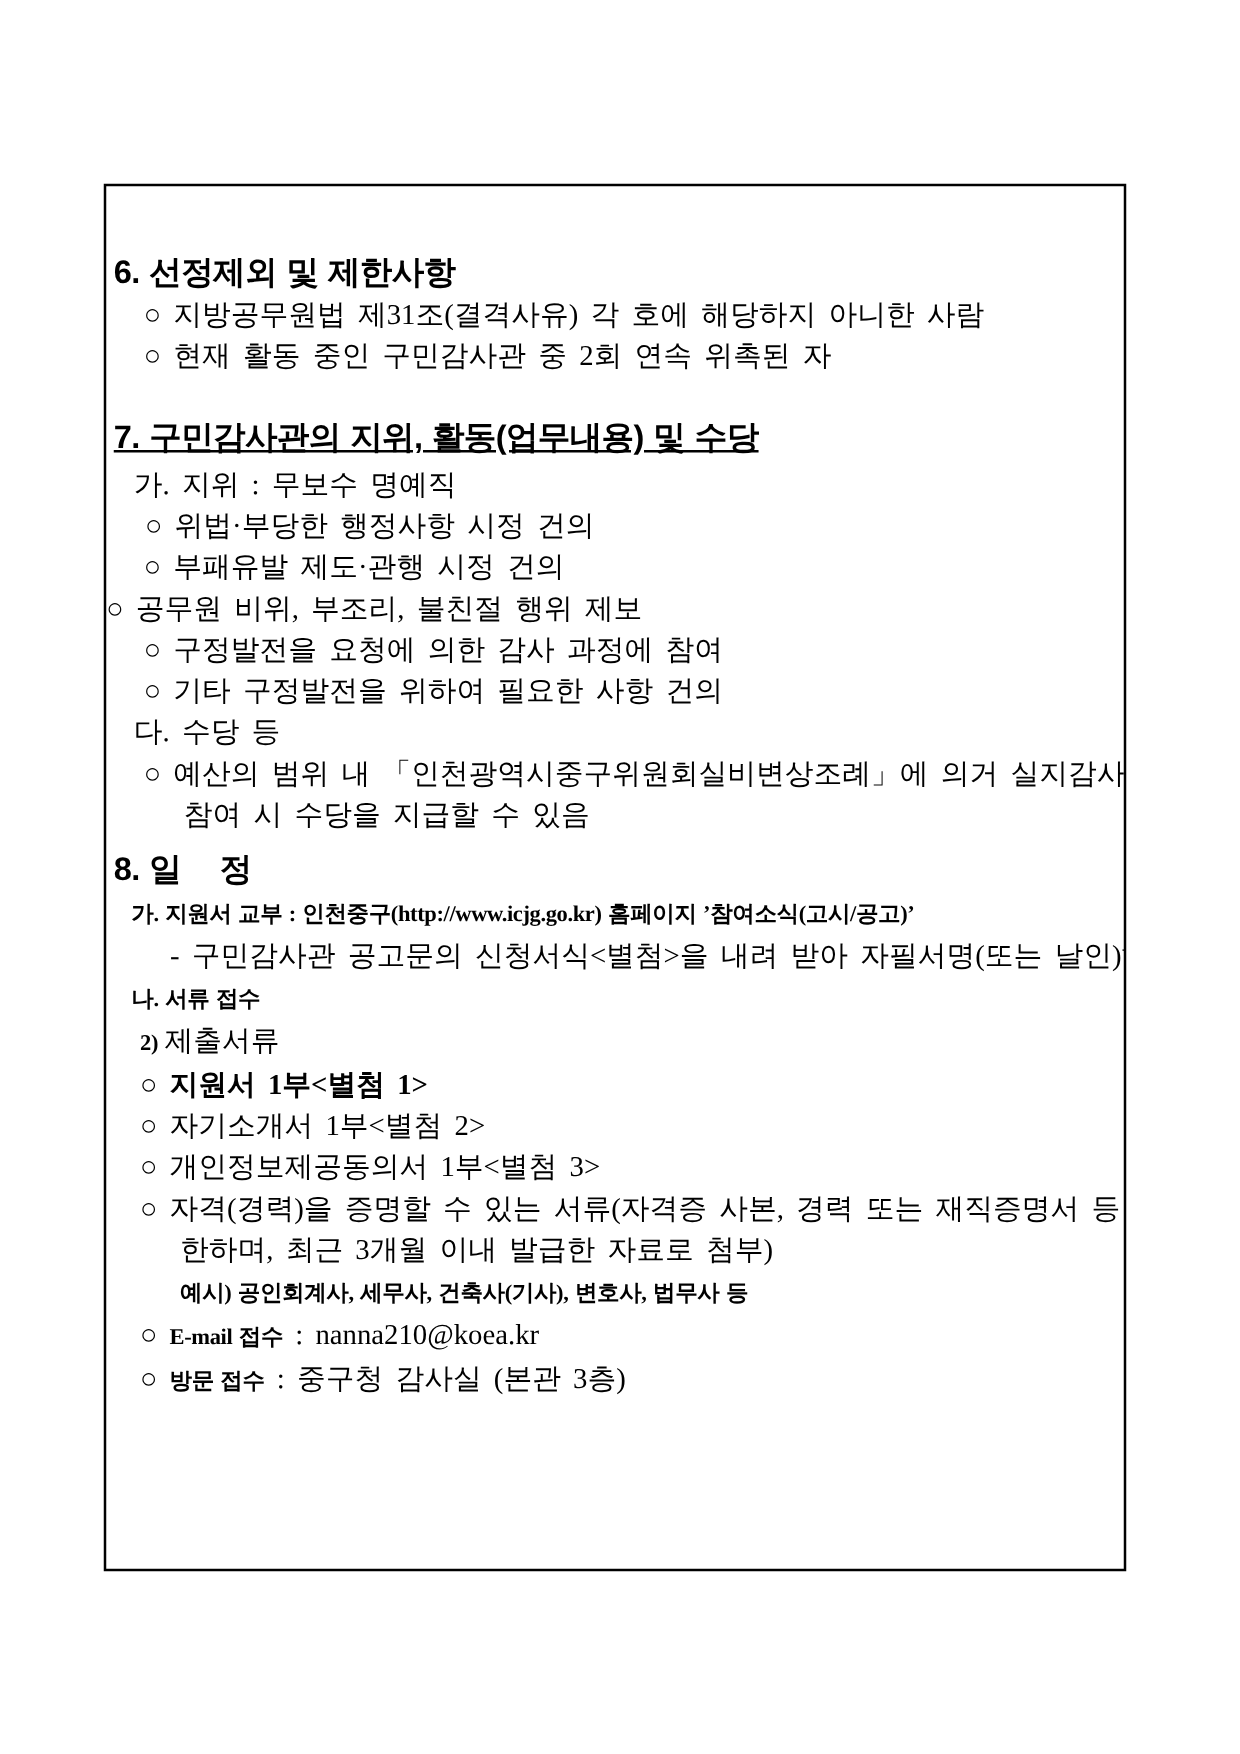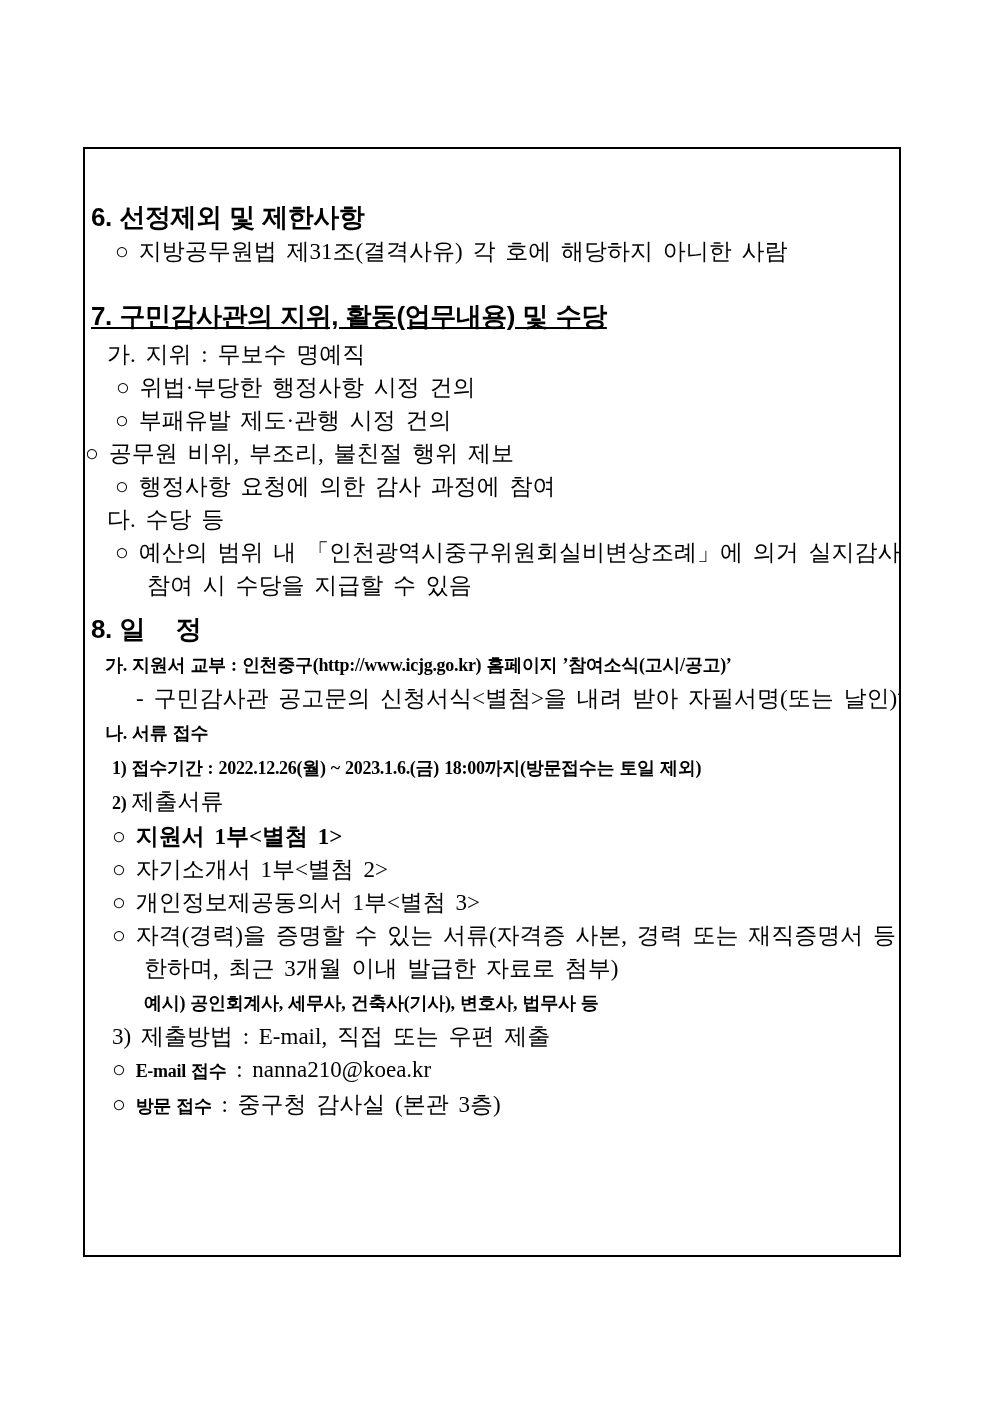--- a/index.html
+++ b/index.html
@@ -50,38 +50,38 @@
     word-spacing: 1px;
   }
 </style>
 </head>
 <body>
 
 <div class="page">
   <div class="doc-box" id="doc-box">
       <div class="line h" style="padding-left: 6px;"><span class="seg">6. 선정제외 및 제한사항</span></div>
       <div class="line r" style="padding-left: 30px;"><span class="seg">○ 지방공무원법 제31조(결격사유) 각 호에 해당하지 아니한 사람</span></div>
+      <div class="line r" style="padding-left: 30px;"><span class="seg">○ 현재 활동 중인 구민감사관 중 2회 연속 위촉된 자</span></div>
       <div class="line h" style="padding-left: 6px; margin-top: 30px; text-decoration: underline;"><span class="seg">7. 구민감사관의 지위, 활동(업무내용) 및 수당</span></div>
       <div class="line r" style="padding-left: 22px; margin-top: 4px;"><span class="seg">가. 지위 : 무보수 명예직</span></div>
       <div class="line r" style="padding-left: 31px;"><span class="seg">○ 위법·부당한 행정사항 시정 건의</span></div>
       <div class="line r" style="padding-left: 30px;"><span class="seg">○ 부패유발 제도·관행 시정 건의</span></div>
       <div class="line r" style=""><span class="seg">○ 공무원 비위, 부조리, 불친절 행위 제보</span></div>
-      <div class="line r" style="padding-left: 30px;"><span class="seg">○ 행정사항 요청에 의한 감사 과정에 참여</span></div>
+      <div class="line r" style="padding-left: 30px;"><span class="seg">○ 구정발전을 요청에 의한 감사 과정에 참여</span></div>
+      <div class="line r" style="padding-left: 30px;"><span class="seg">○ 기타 구정발전을 위하여 필요한 사항 건의</span></div>
       <div class="line r" style="padding-left: 22px;"><span class="seg">다. 수당 등</span></div>
       <div class="line r" style="padding-left: 30px;"><span class="seg">○ 예산의 범위 내 「인천광역시중구위원회실비변상조례」에 의거 실지감사</span></div>
       <div class="line r" style="padding-left: 62px;"><span class="seg">참여 시 수당을 지급할 수 있음</span></div>
       <div class="line h" style="padding-left: 6px; margin-top: 9px;"><span class="seg">8. 일    정</span></div>
       <div class="line r" style="padding-left: 20px;"><span class="seg b">가. 지원서 교부 : 인천중구(http://www.icjg.go.kr) 홈페이지 ’참여소식(고시/공고)’</span></div>
       <div class="line r" style="padding-left: 51px;"><span class="seg">- 구민감사관 공고문의 신청서식&lt;별첨&gt;을 내려 받아 자필서명(또는 날인)하여 제출</span></div>
       <div class="line r" style="padding-left: 20px;"><span class="seg b">나. 서류 접수</span></div>
-      <div class="line r" style="padding-left: 27px;"><span class="seg b">1) 접수기간 : 2022.12.26(월) ~ 2023.1.6.(금) 18:00까지(방문접수는 토일 제외)</span></div>
       <div class="line r" style="padding-left: 27px;"><span class="seg b">2) </span><span class="seg">제출서류</span></div>
       <div class="line r" style="padding-left: 27px; font-weight: bold;"><span class="seg">○ 지원서 1부&lt;별첨 1&gt;</span></div>
       <div class="line r" style="padding-left: 27px;"><span class="seg">○ 자기소개서 1부&lt;별첨 2&gt;</span></div>
       <div class="line r" style="padding-left: 27px;"><span class="seg">○ 개인정보제공동의서 1부&lt;별첨 3&gt;</span></div>
       <div class="line r" style="padding-left: 27px;"><span class="seg">○ 자격(경력)을 증명할 수 있는 서류(자격증 사본, 경력 또는 재직증명서 등 해당자에</span></div>
       <div class="line r" style="padding-left: 59px;"><span class="seg">한하며, 최근 3개월 이내 발급한 자료로 첨부)</span></div>
       <div class="line r" style="padding-left: 59px;"><span class="seg b">예시) 공인회계사, 세무사, 건축사(기사), 변호사, 법무사 등</span></div>
-      <div class="line r" style="padding-left: 27px;"><span class="seg">3) 제출방법 : E-mail, 직접 또는 우편 제출</span></div>
       <div class="line r" style="padding-left: 27px;"><span class="seg">○ </span><span class="seg b">E-mail 접수</span><span class="seg"> : nanna210@koea.kr</span></div>
       <div class="line r" style="padding-left: 27px;"><span class="seg">○ </span><span class="seg b">방문 접수</span><span class="seg"> : 중구청 감사실 (본관 3층)</span></div>
     </div>
 </div>
 
 </body></html>

